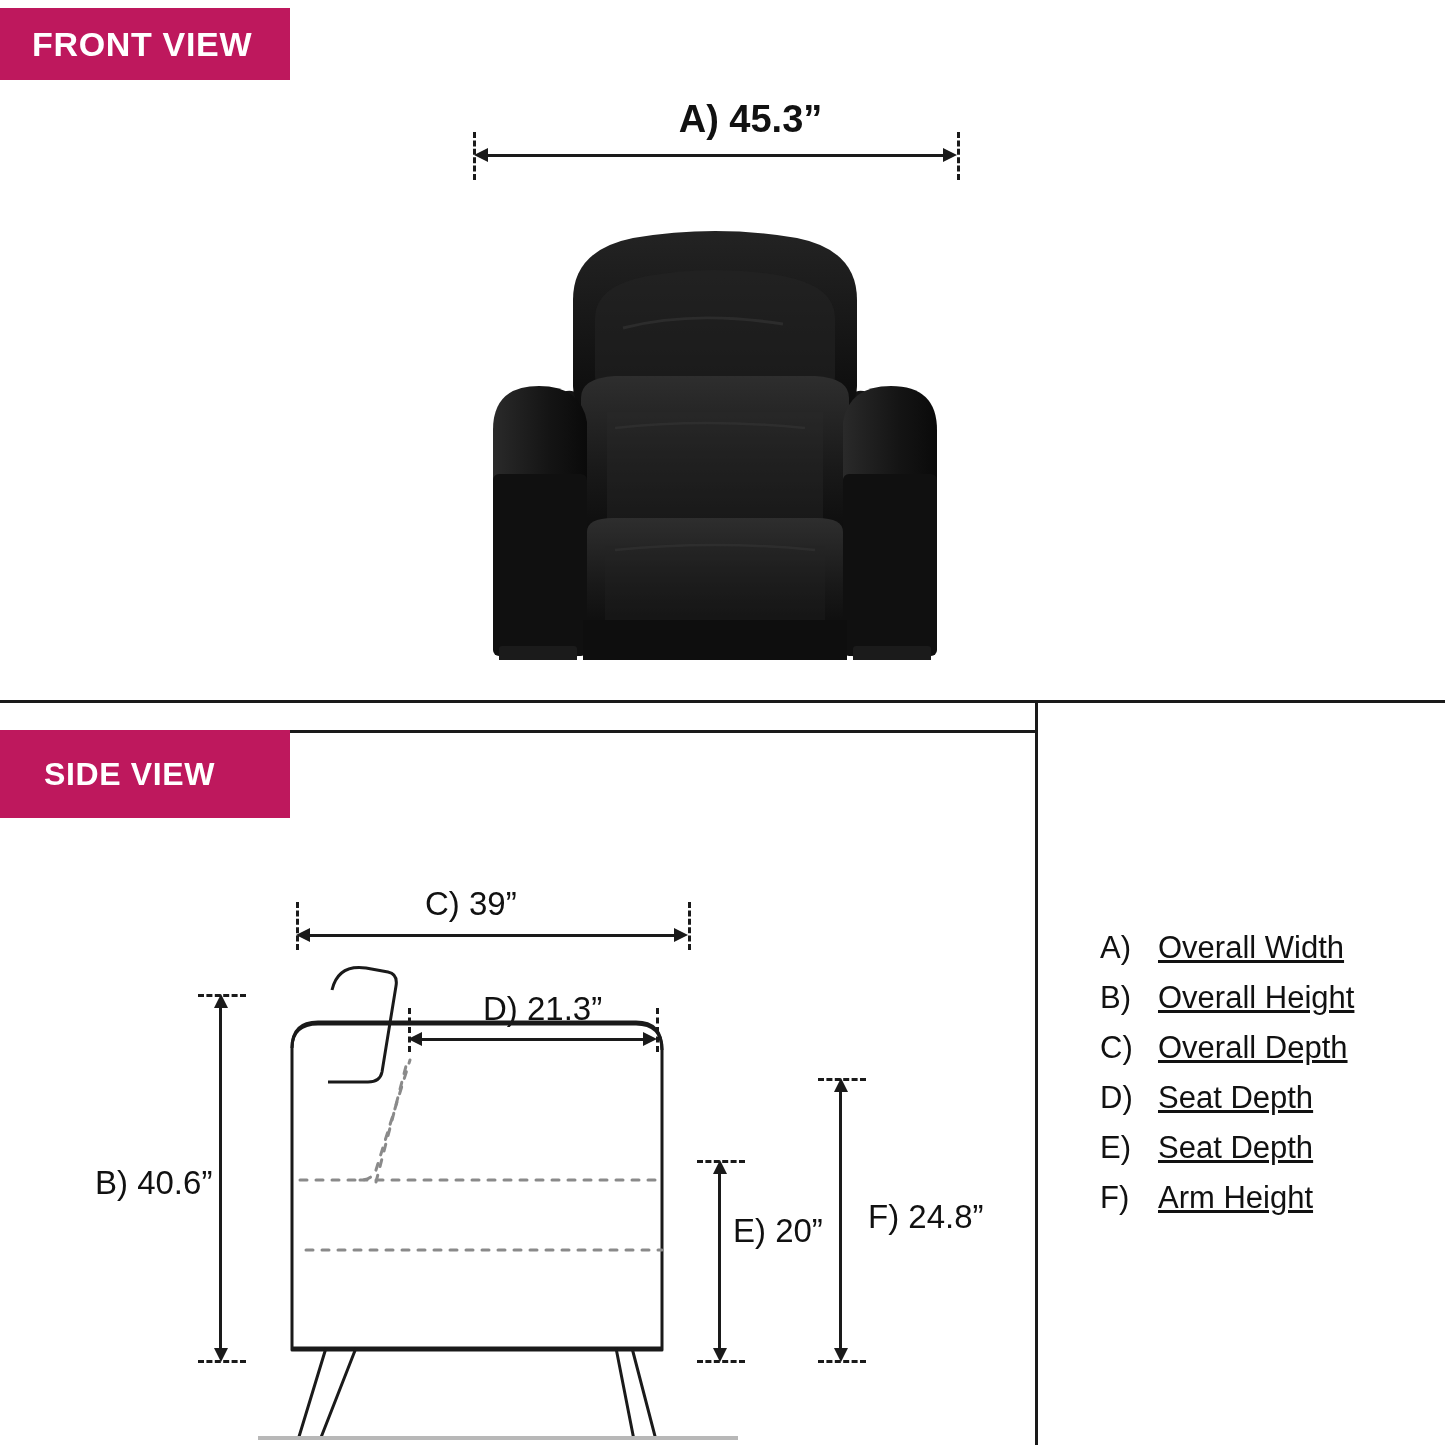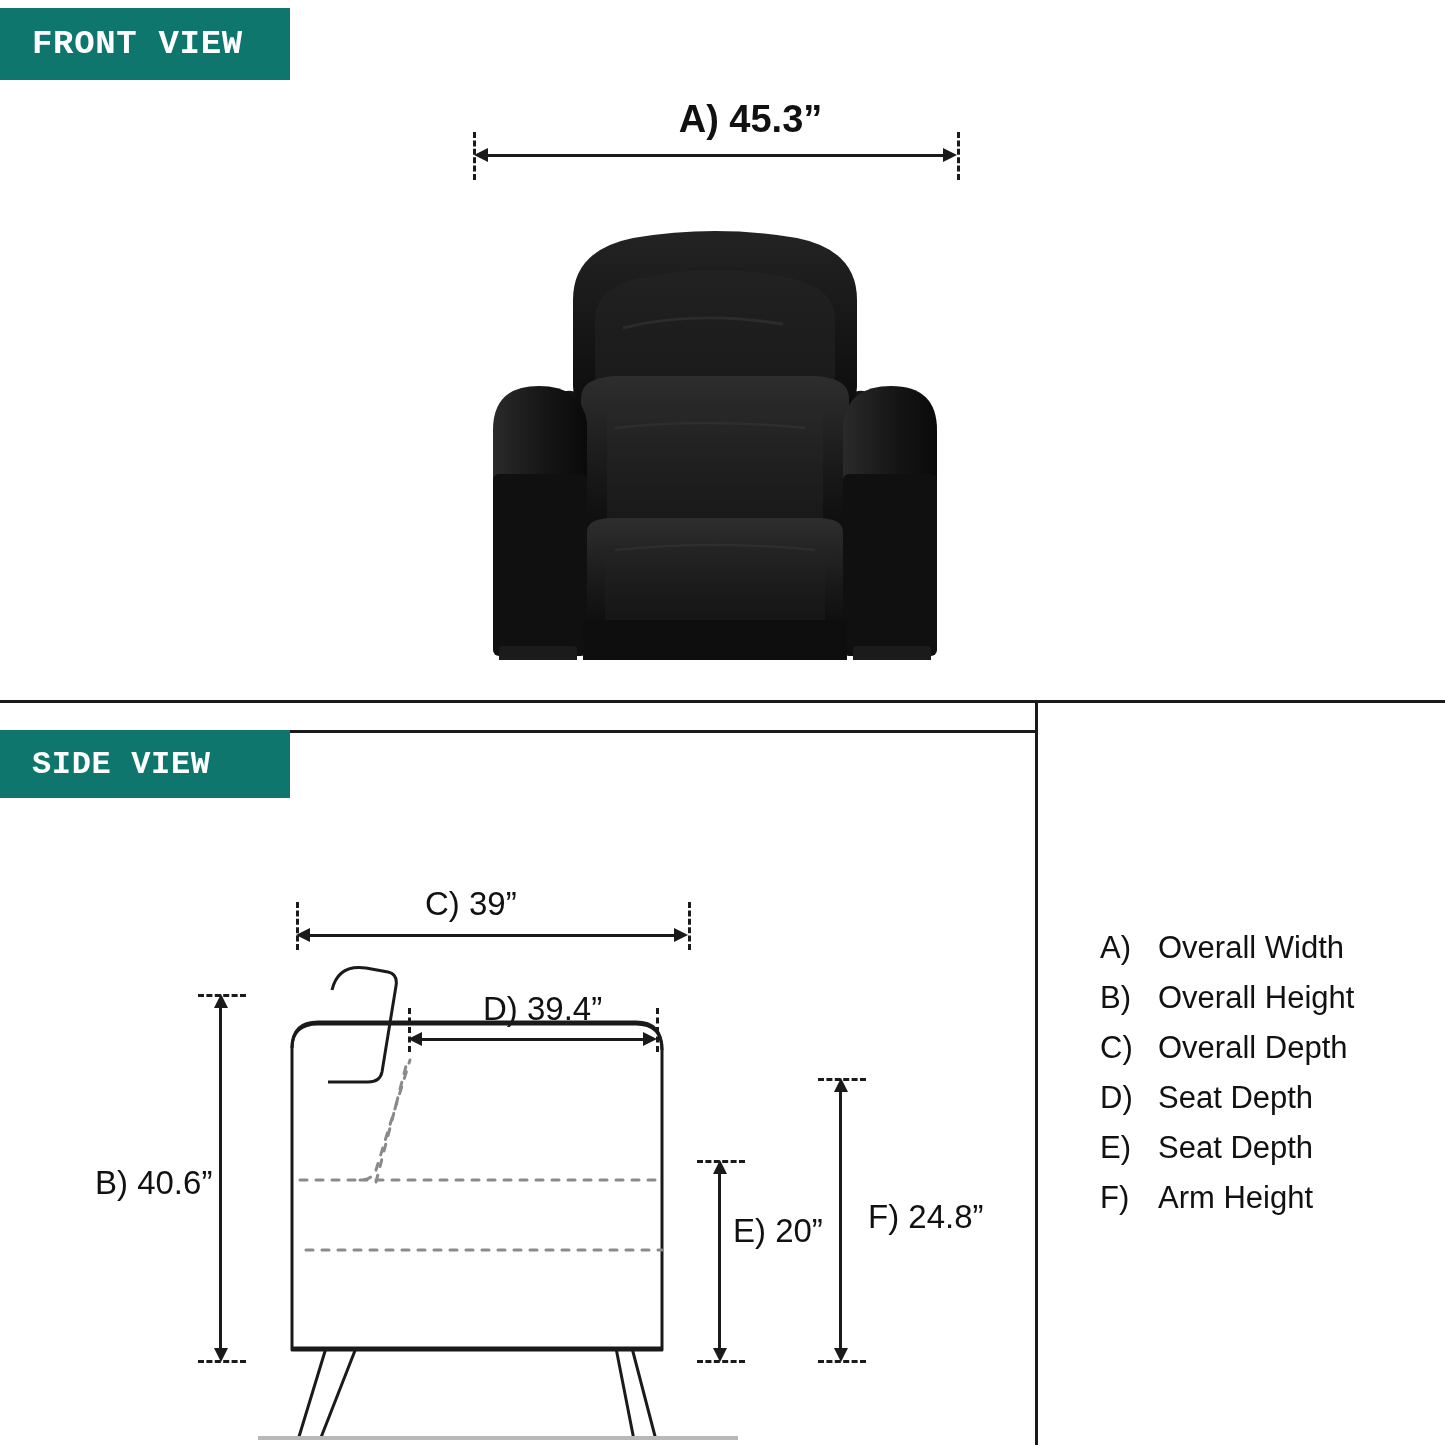--- a/index.html
+++ b/index.html
@@ -12,43 +12,42 @@
     height: 1445px;
     font-family: "Liberation Sans", sans-serif;
     color: #111111;
     position: relative;
     overflow: hidden;
   }
 
   
   .section-tag {
     position: absolute;
-    background: #0f766e;
+    background: #be185d;
     color: #ffffff;
     font-weight: bold;
     letter-spacing: 0.02em;
     display: flex;
     align-items: center;
-    font-family: Liberation Mono, monospace;
   }
   #front-tag {
     left: 0;
     top: 8px;
     width: 290px;
     height: 72px;
     padding-left: 32px;
     box-sizing: border-box;
     font-size: 34px;
   }
   #side-tag {
     left: 0;
     top: 730px;
     width: 290px;
-    height: 68px;
-    padding-left: 32px;
+    height: 88px;
+    padding-left: 44px;
     box-sizing: border-box;
     font-size: 32px;
   }
 
   
   .divider-h {
     position: absolute;
     background: #1a1a1a;
   }
   .divider-v {
@@ -147,20 +146,21 @@
     align-items: baseline;
     margin-bottom: 14px;
     font-size: 31px;
   }
   .legend-key {
     width: 58px;
     flex: 0 0 58px;
   }
   .legend-label {
     white-space: nowrap;
+    text-decoration: underline;
   }
 </style>
 </head>
 <body>
 
 <div id="front-panel">
 
   <div id="front-tag" class="section-tag">FRONT VIEW</div>
 
   <div id="dim-a-label" class="dim-text" style="position:absolute;left:0;top:98px;width:1445px;text-align:center;margin-left:28px;">A) 45.3”</div>
@@ -225,21 +225,21 @@
 
   <div id="side-tag" class="section-tag" style="top:30px;">SIDE VIEW</div>
 
   <div class="dim-text" style="left:425px; top:185px;">C) 39”</div>
   <div class="tick-dashed" style="left:296px; top:202px; height:48px;"></div>
   <div class="tick-dashed" style="left:688px; top:202px; height:48px;"></div>
   <div class="dim-line" style="left:308px; top:234px; width:372px; height:3px;"></div>
   <div class="arrow arrow-left" style="left:296px; top:228px;"></div>
   <div class="arrow arrow-right" style="left:674px; top:228px;"></div>
 
-  <div class="dim-text" style="left:483px; top:290px;">D) 39.4”</div>
+  <div class="dim-text" style="left:483px; top:290px;">D) 21.3”</div>
   <div class="tick-dashed" style="left:408px; top:308px; height:44px;"></div>
   <div class="tick-dashed" style="left:656px; top:308px; height:44px;"></div>
   <div class="dim-line" style="left:420px; top:338px; width:228px; height:3px;"></div>
   <div class="arrow arrow-left" style="left:408px; top:332px;"></div>
   <div class="arrow arrow-right" style="left:643px; top:332px;"></div>
 
   <div class="dim-text" style="left:95px; top:464px;">B) 40.6”</div>
   <div style="position:absolute; left:198px; top:294px; width:48px; border-top:3px dashed #1a1a1a;"></div>
   <div style="position:absolute; left:198px; top:660px; width:48px; border-top:3px dashed #1a1a1a;"></div>
   <div class="dim-line" style="left:219px; top:306px; width:3px; height:344px;"></div>

